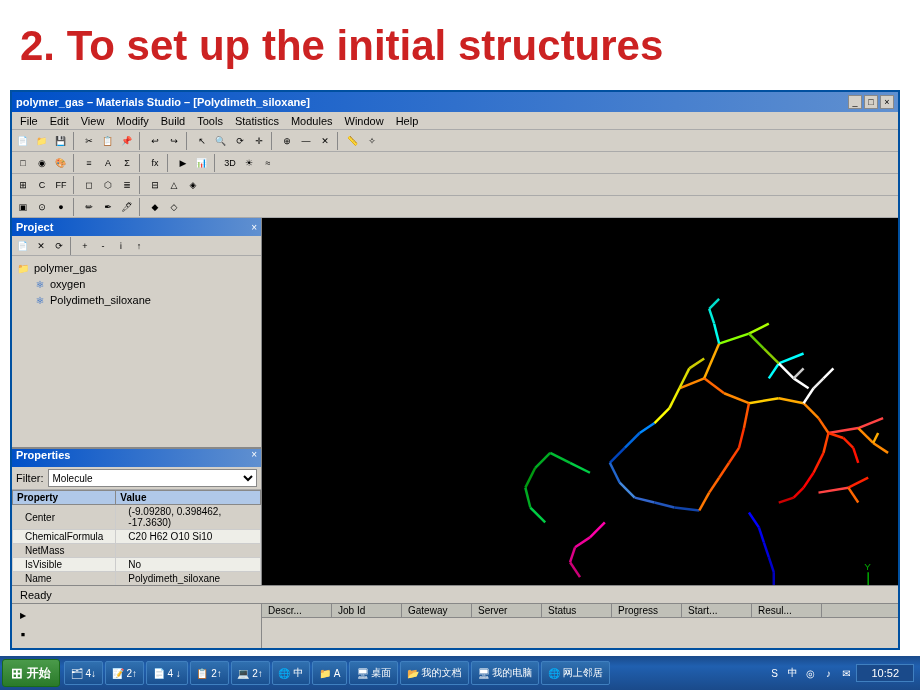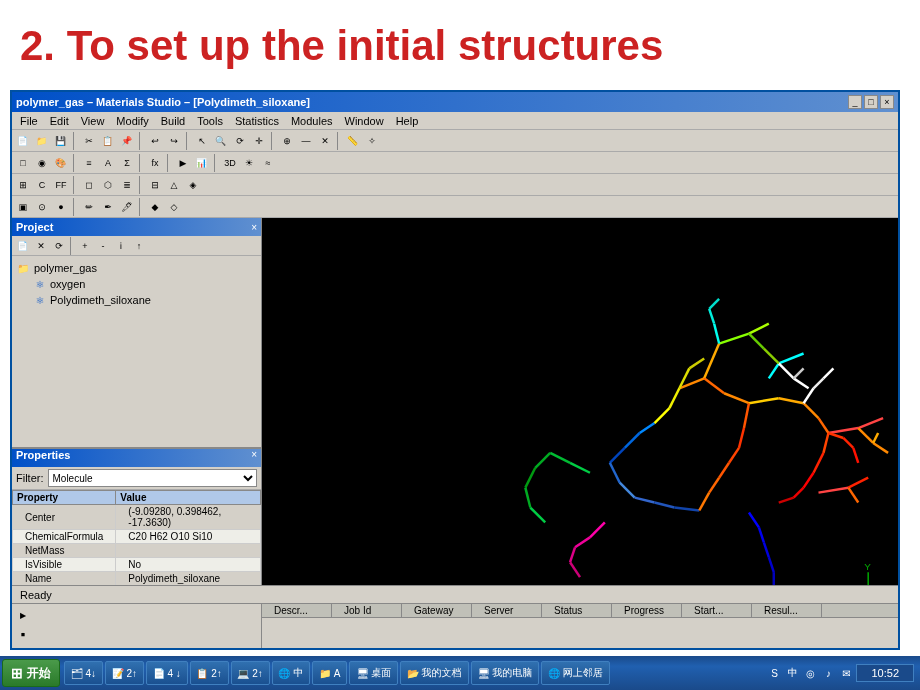--- a/index.html
+++ b/index.html
@@ -274,21 +274,21 @@
       background: #d4d0c8;
       border-top: 1px solid #888;
     }
     #job-table-header {
       display: flex;
       border-bottom: 1px solid #888;
       background: #c0c0b8;
     }
     .job-col-header {
       font-size: 10px;
-      padding: 1px 12px;
+      padding: 1px 6px;
       border-right: 1px solid #888;
       min-width: 70px;
     }
 
     
     #left-job-area {
       position: absolute;
       bottom: 0;
       left: 0;
       width: 250px;

